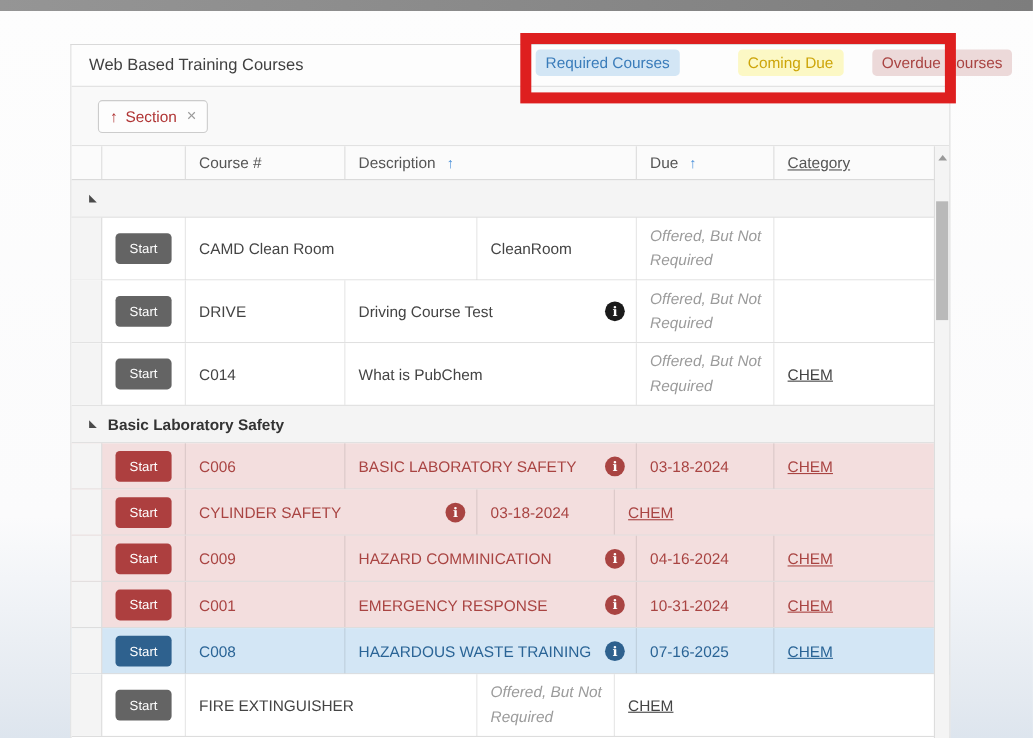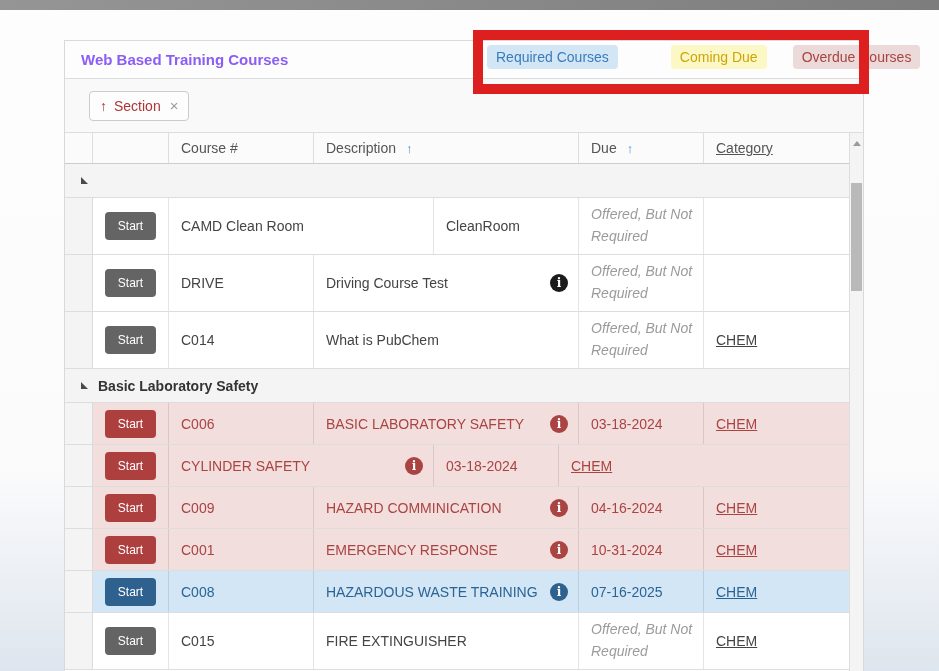--- a/index.html
+++ b/index.html
@@ -15,21 +15,21 @@
   }
   
   .panel {
     position:absolute; left:64px; top:40px; width:800px; height:631px;
     background:#fff; border:1px solid #d9d9d9; border-bottom:none; overflow:hidden;
   }
   .panel-header {
     height:38px; display:flex; align-items:center; padding:0 16px;
     border-bottom:1px solid #ddd; background:#fdfdfd;
   }
-  .panel-title { font-size:15px; font-weight:bold; color:#8b5cf6; }
+  .panel-title { font-size:15px; font-weight:normal; color:#404040; }
   .filter-bar {
     height:54px; background:#f9f9f9; border-bottom:1px solid #ddd;
     display:flex; align-items:center; padding:0 24px;
   }
   .chip {
     display:inline-flex; align-items:center; gap:7px; height:30px;
     background:#fdfdfd; border:1px solid #ccc; border-radius:4px;
     padding:0 10px; font-size:14px; cursor:pointer;
   }
   .chip .sort-arrow-red { color:#b03434; font-size:14px; }
@@ -275,21 +275,20 @@
     </div>
     <div class="cell due col-due">07-16-2025</div>
     <div class="cell cat col-cat">CHEM</div>
   </div>
 
   <div class="trow">
     <div class="cell indent col-indent"></div>
     <div class="cell btncell col-btn">
       <button class="start-btn">Start</button>
     </div>
-    <div class="cell course col-course">C015</div>
     <div class="cell desc col-desc">
       <span class="desc-text">FIRE EXTINGUISHER</span>
 
     </div>
     <div class="cell due col-due not-required">Offered, But Not Required</div>
     <div class="cell cat col-cat">CHEM</div>
   </div>
 </div>
 
   <div class="vscroll">

